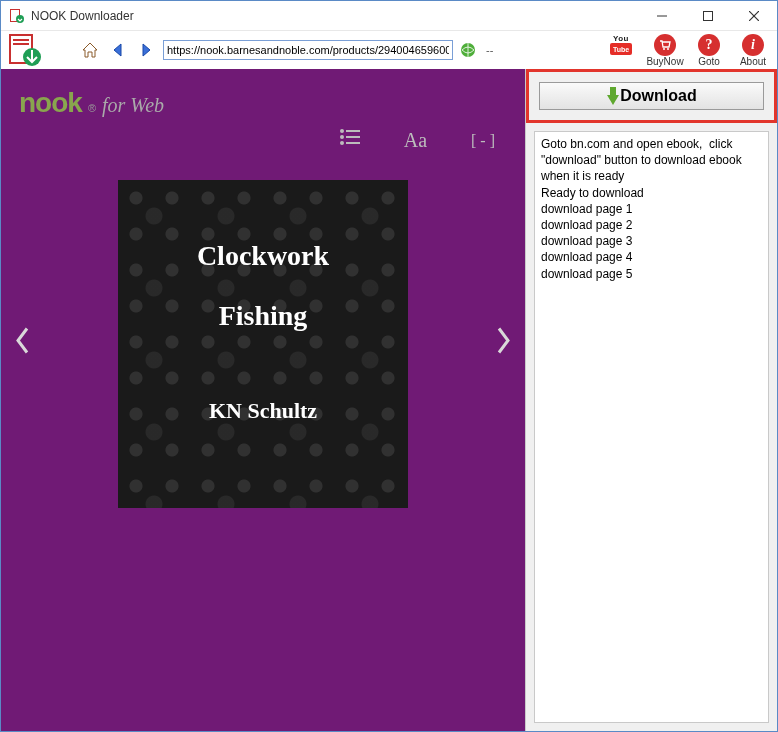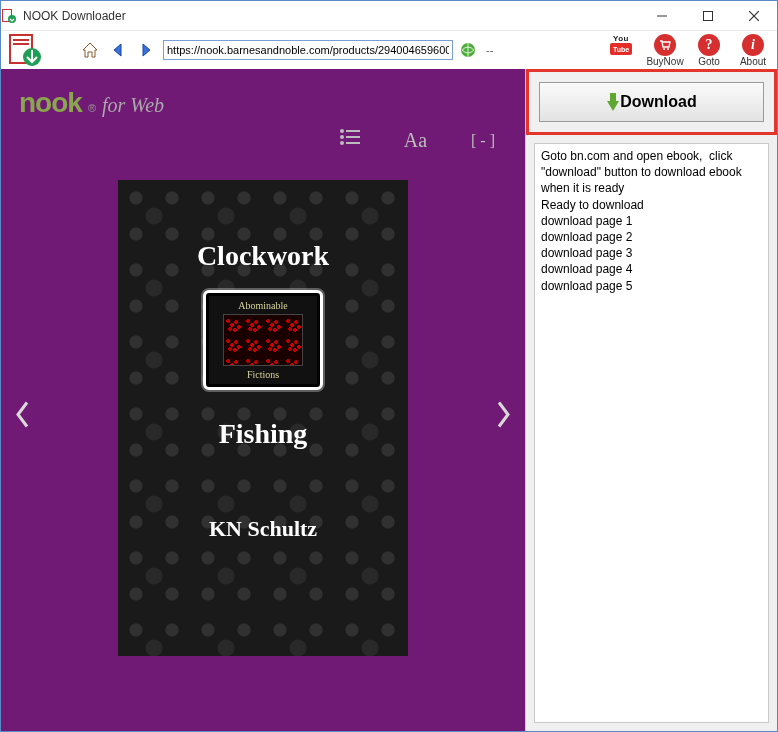--- a/index.html
+++ b/index.html
@@ -12,20 +12,21 @@
     border: 1px solid #5a8ac6;
     position: relative;
     overflow: hidden;
   }
   
   .titlebar {
     height: 30px;
     background: #fff;
     display: flex;
     align-items: center;
+    padding-left: 8px;
     border-bottom: 1px solid #e8e8e8;
   }
   .titlebar .app-icon {
     width: 16px; height: 16px;
     margin-right: 6px;
     display:flex;align-items:center;justify-content:center;
   }
   .titlebar .title { font-size: 12px; color:#333; }
   .win-controls { margin-left: auto; display:flex; }
   .win-btn {
@@ -132,21 +133,21 @@
   }
   .chev {
     position:absolute; top:50%; transform:translateY(-50%);
     color:#d9d9d9; font-size:30px;
     cursor:pointer;
   }
   .chev.left{ left:12px; }
   .chev.right{ right:12px; }
 
   .book-cover{
-    width:290px;height:476px;
+    width:290px;height:328px;
     background:#1a1a1a;
     position:relative;
     display:flex;flex-direction:column;align-items:center;
     color:#fff;
     font-family: Georgia, "Times New Roman", serif;
     text-align:center;
     overflow:hidden;
   }
   .damask{
     position:absolute;inset:0;
@@ -194,21 +195,21 @@
     background:#f0f0f0;
     display:flex;flex-direction:column;
   }
   .dl-wrap{
     padding:10px;
     border:3px solid #e2352c;
     margin:0;
     background:#f0f0f0;
   }
   .dl-btn{
-    width:100%; height:40px;
+    width:100%; height:28px;
     background:linear-gradient(#fafafa,#e3e3e3);
     border:1px solid #9a9a9a;
     display:flex;align-items:center;justify-content:center;gap:0;
     font-size:16px; font-weight:bold;
     font-family: "Segoe UI", sans-serif;
     cursor:pointer;
   }
   .dl-arrow{
     width:0;height:0;
     border-left:6px solid transparent;
@@ -365,25 +366,20 @@
 
     <div class="book-stage">
       <div class="chev left">
         <svg width="18" height="30" viewBox="0 0 18 30">
             <path d="M14 3 L5 15 L14 27" fill="none" stroke="#d9d9d9" stroke-width="3"></path>
           </svg>
       </div>
       <div class="book-cover">
         <div class="damask"></div>
         <div class="cover-title">Clockwork</div>
-        <div class="cover-emblem">
-          <span class="emblem-text">Abominable</span>
-          <div class="emblem-fill"></div>
-          <span class="emblem-text">Fictions</span>
-        </div>
         <div class="cover-title2">Fishing</div>
         <div class="cover-author">KN Schultz</div>
       </div>
       <div class="chev right">
         <svg width="18" height="30" viewBox="0 0 18 30">
             <path d="M4 3 L13 15 L4 27" fill="none" stroke="#d9d9d9" stroke-width="3"></path>
           </svg>
       </div>
     </div>
   </div>

